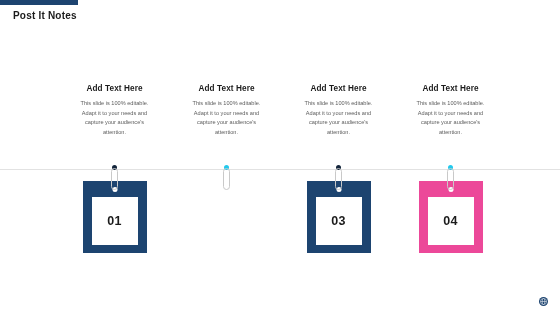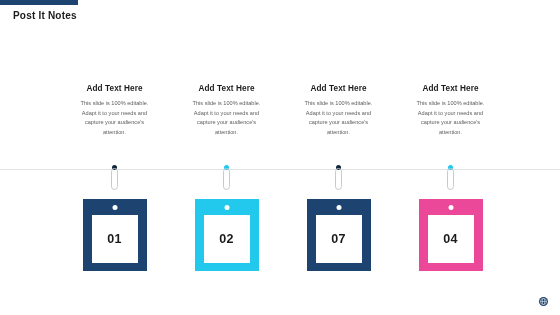--- a/index.html
+++ b/index.html
@@ -124,21 +124,21 @@
     border-radius: 4px;
     border: 1px solid #c9c9c9;
     background: transparent;
     box-sizing: border-box;
   }
 
   .card {
     position: relative;
     width: 64px;
     height: 72px;
-    margin-top: 30px;
+    margin-top: 12px;
     box-sizing: border-box;
     display: flex;
     align-items: center;
     justify-content: center;
   }
   .card-inner {
     width: 46px;
     height: 48px;
     background: #ffffff;
     margin-top: 8px;
@@ -225,37 +225,31 @@
         <span class="card-number">01</span>
       </div>
     </div>
   </div>
 
   <div class="card-slot">
     <div class="pin">
       <div class="pin-head" style="background: rgb(34, 201, 237);"></div>
       <div class="pin-loop"></div>
     </div>
-    <div class="card" style="background: rgb(34, 201, 237);">
-      <div class="card-hole"></div>
-      <div class="card-inner">
-        <span class="card-number">02</span>
-      </div>
-    </div>
   </div>
 
   <div class="card-slot">
     <div class="pin">
       <div class="pin-head" style="background: rgb(18, 36, 58);"></div>
       <div class="pin-loop"></div>
     </div>
     <div class="card" style="background: rgb(29, 68, 112);">
       <div class="card-hole"></div>
       <div class="card-inner">
-        <span class="card-number">07</span>
+        <span class="card-number">03</span>
       </div>
     </div>
   </div>
 
   <div class="card-slot">
     <div class="pin">
       <div class="pin-head" style="background: rgb(34, 201, 237);"></div>
       <div class="pin-loop"></div>
     </div>
     <div class="card" style="background: #ec4899;">

